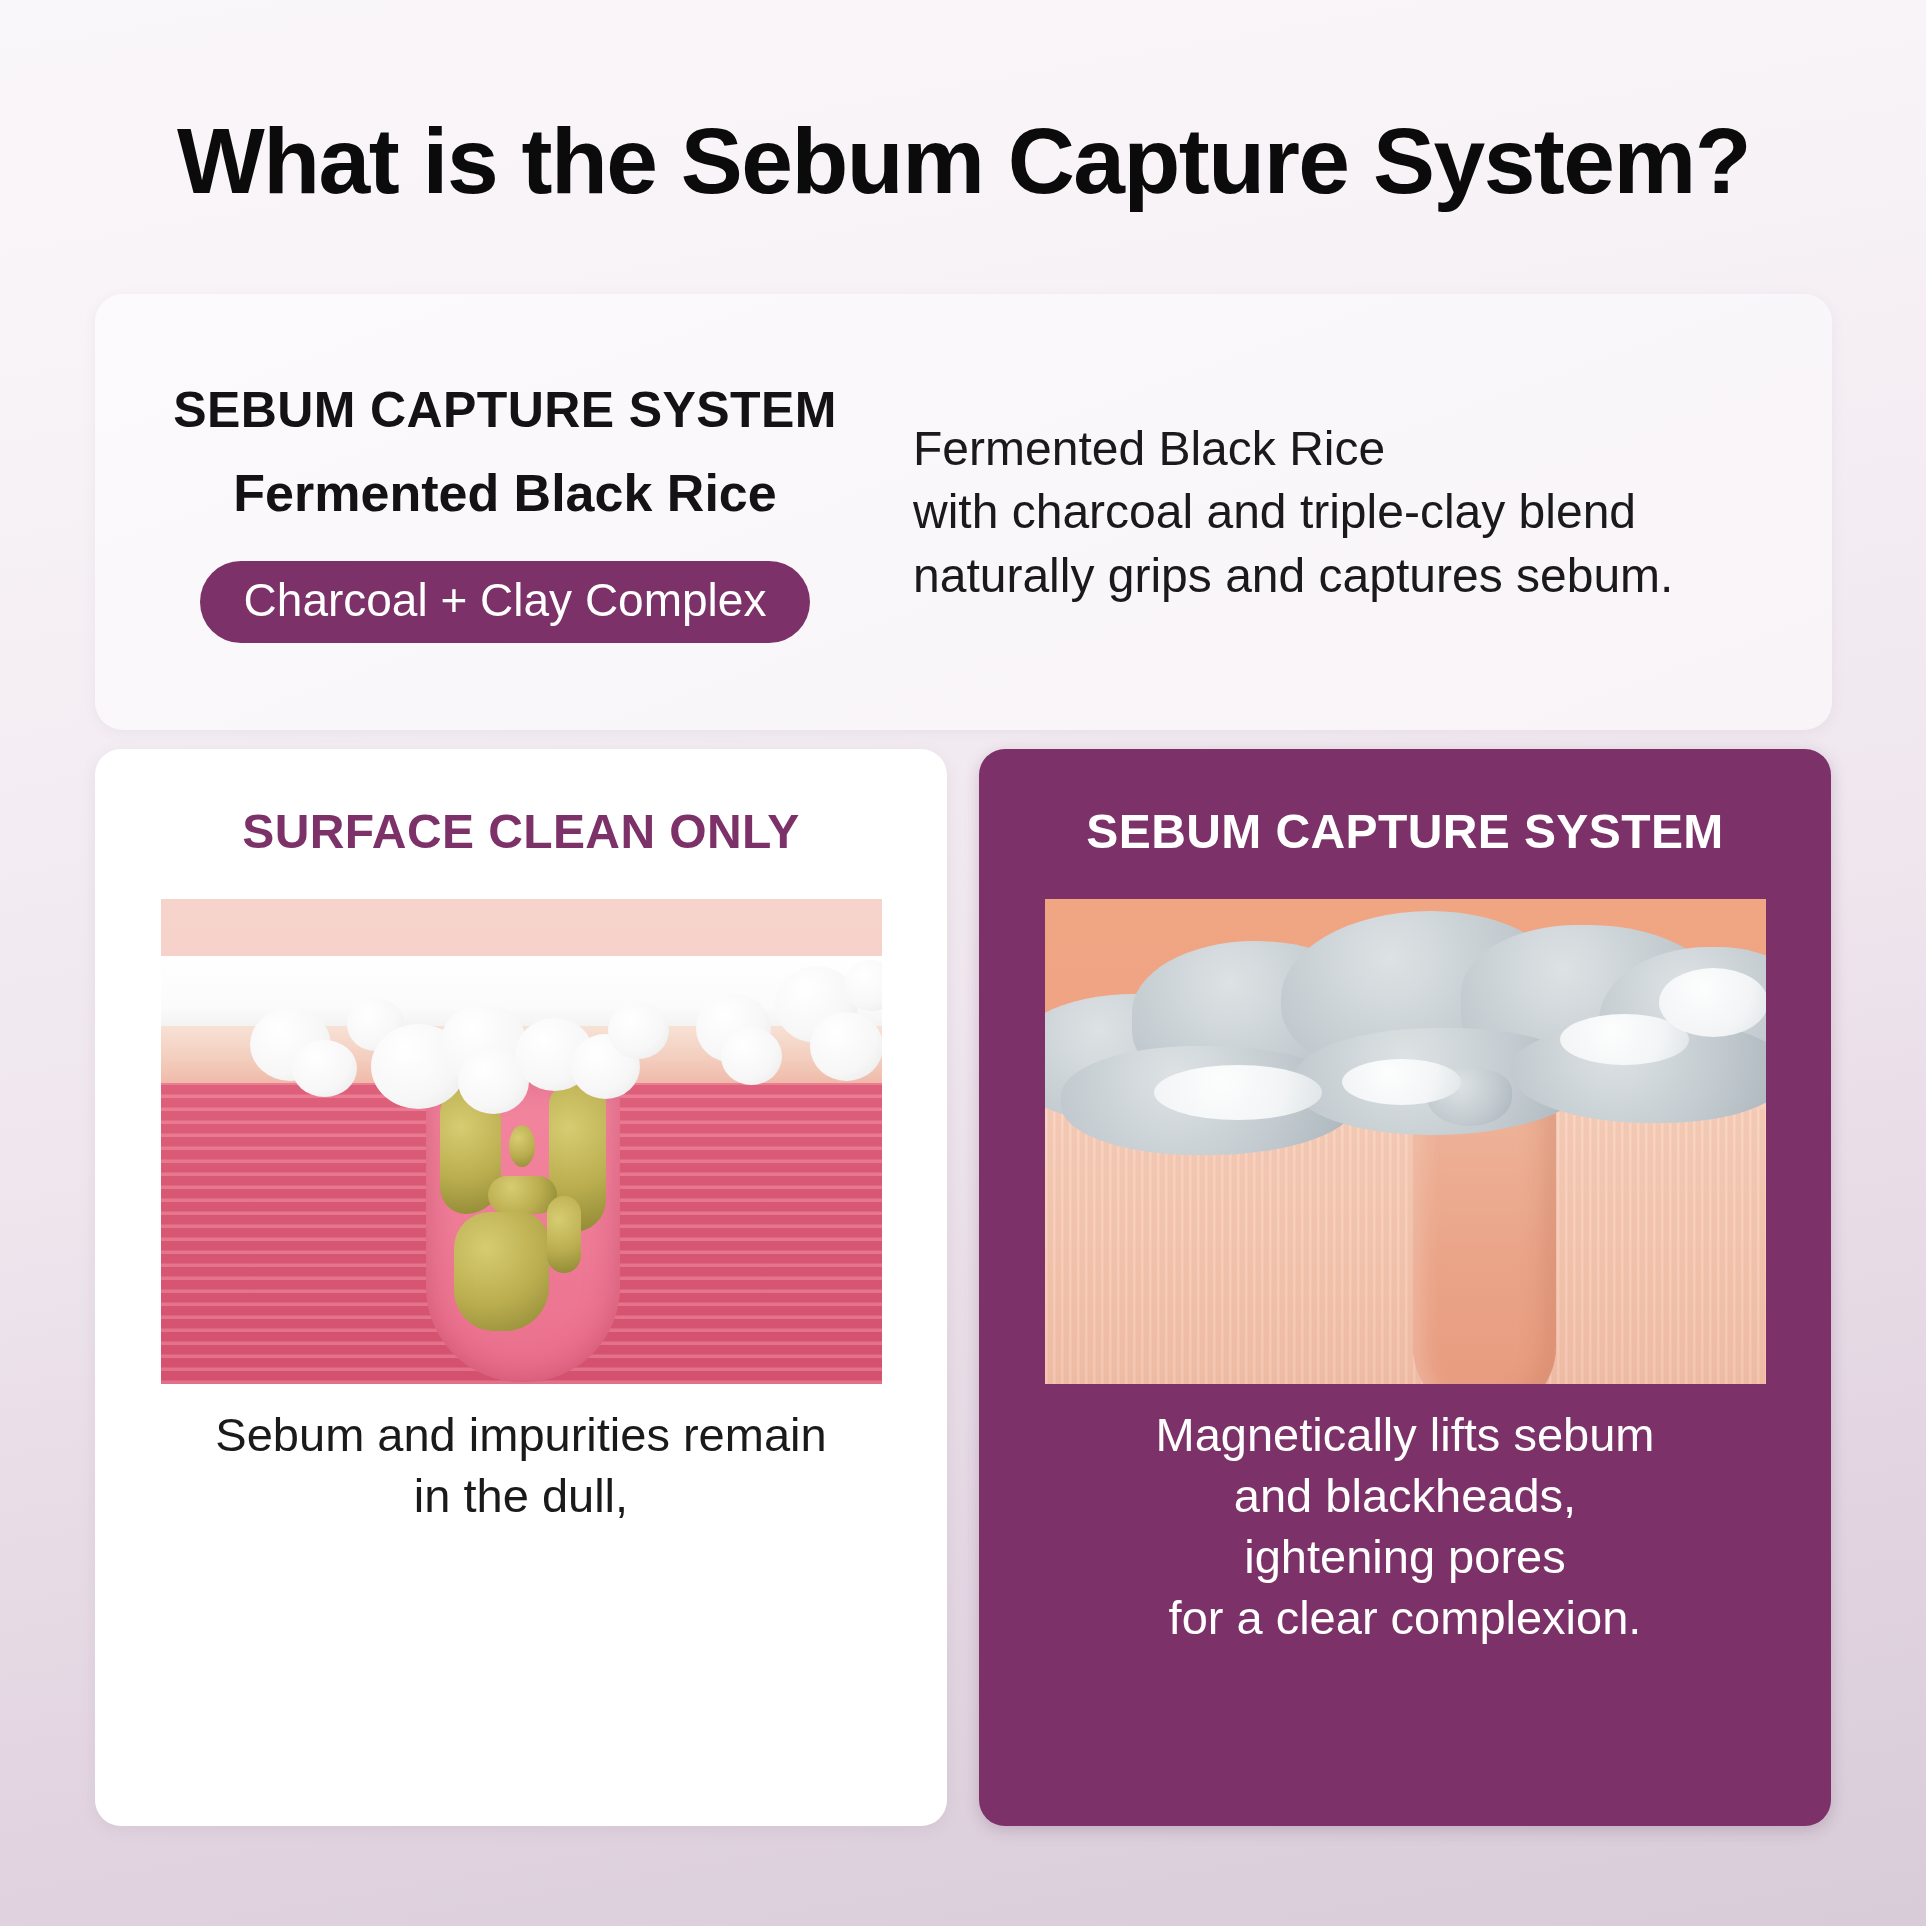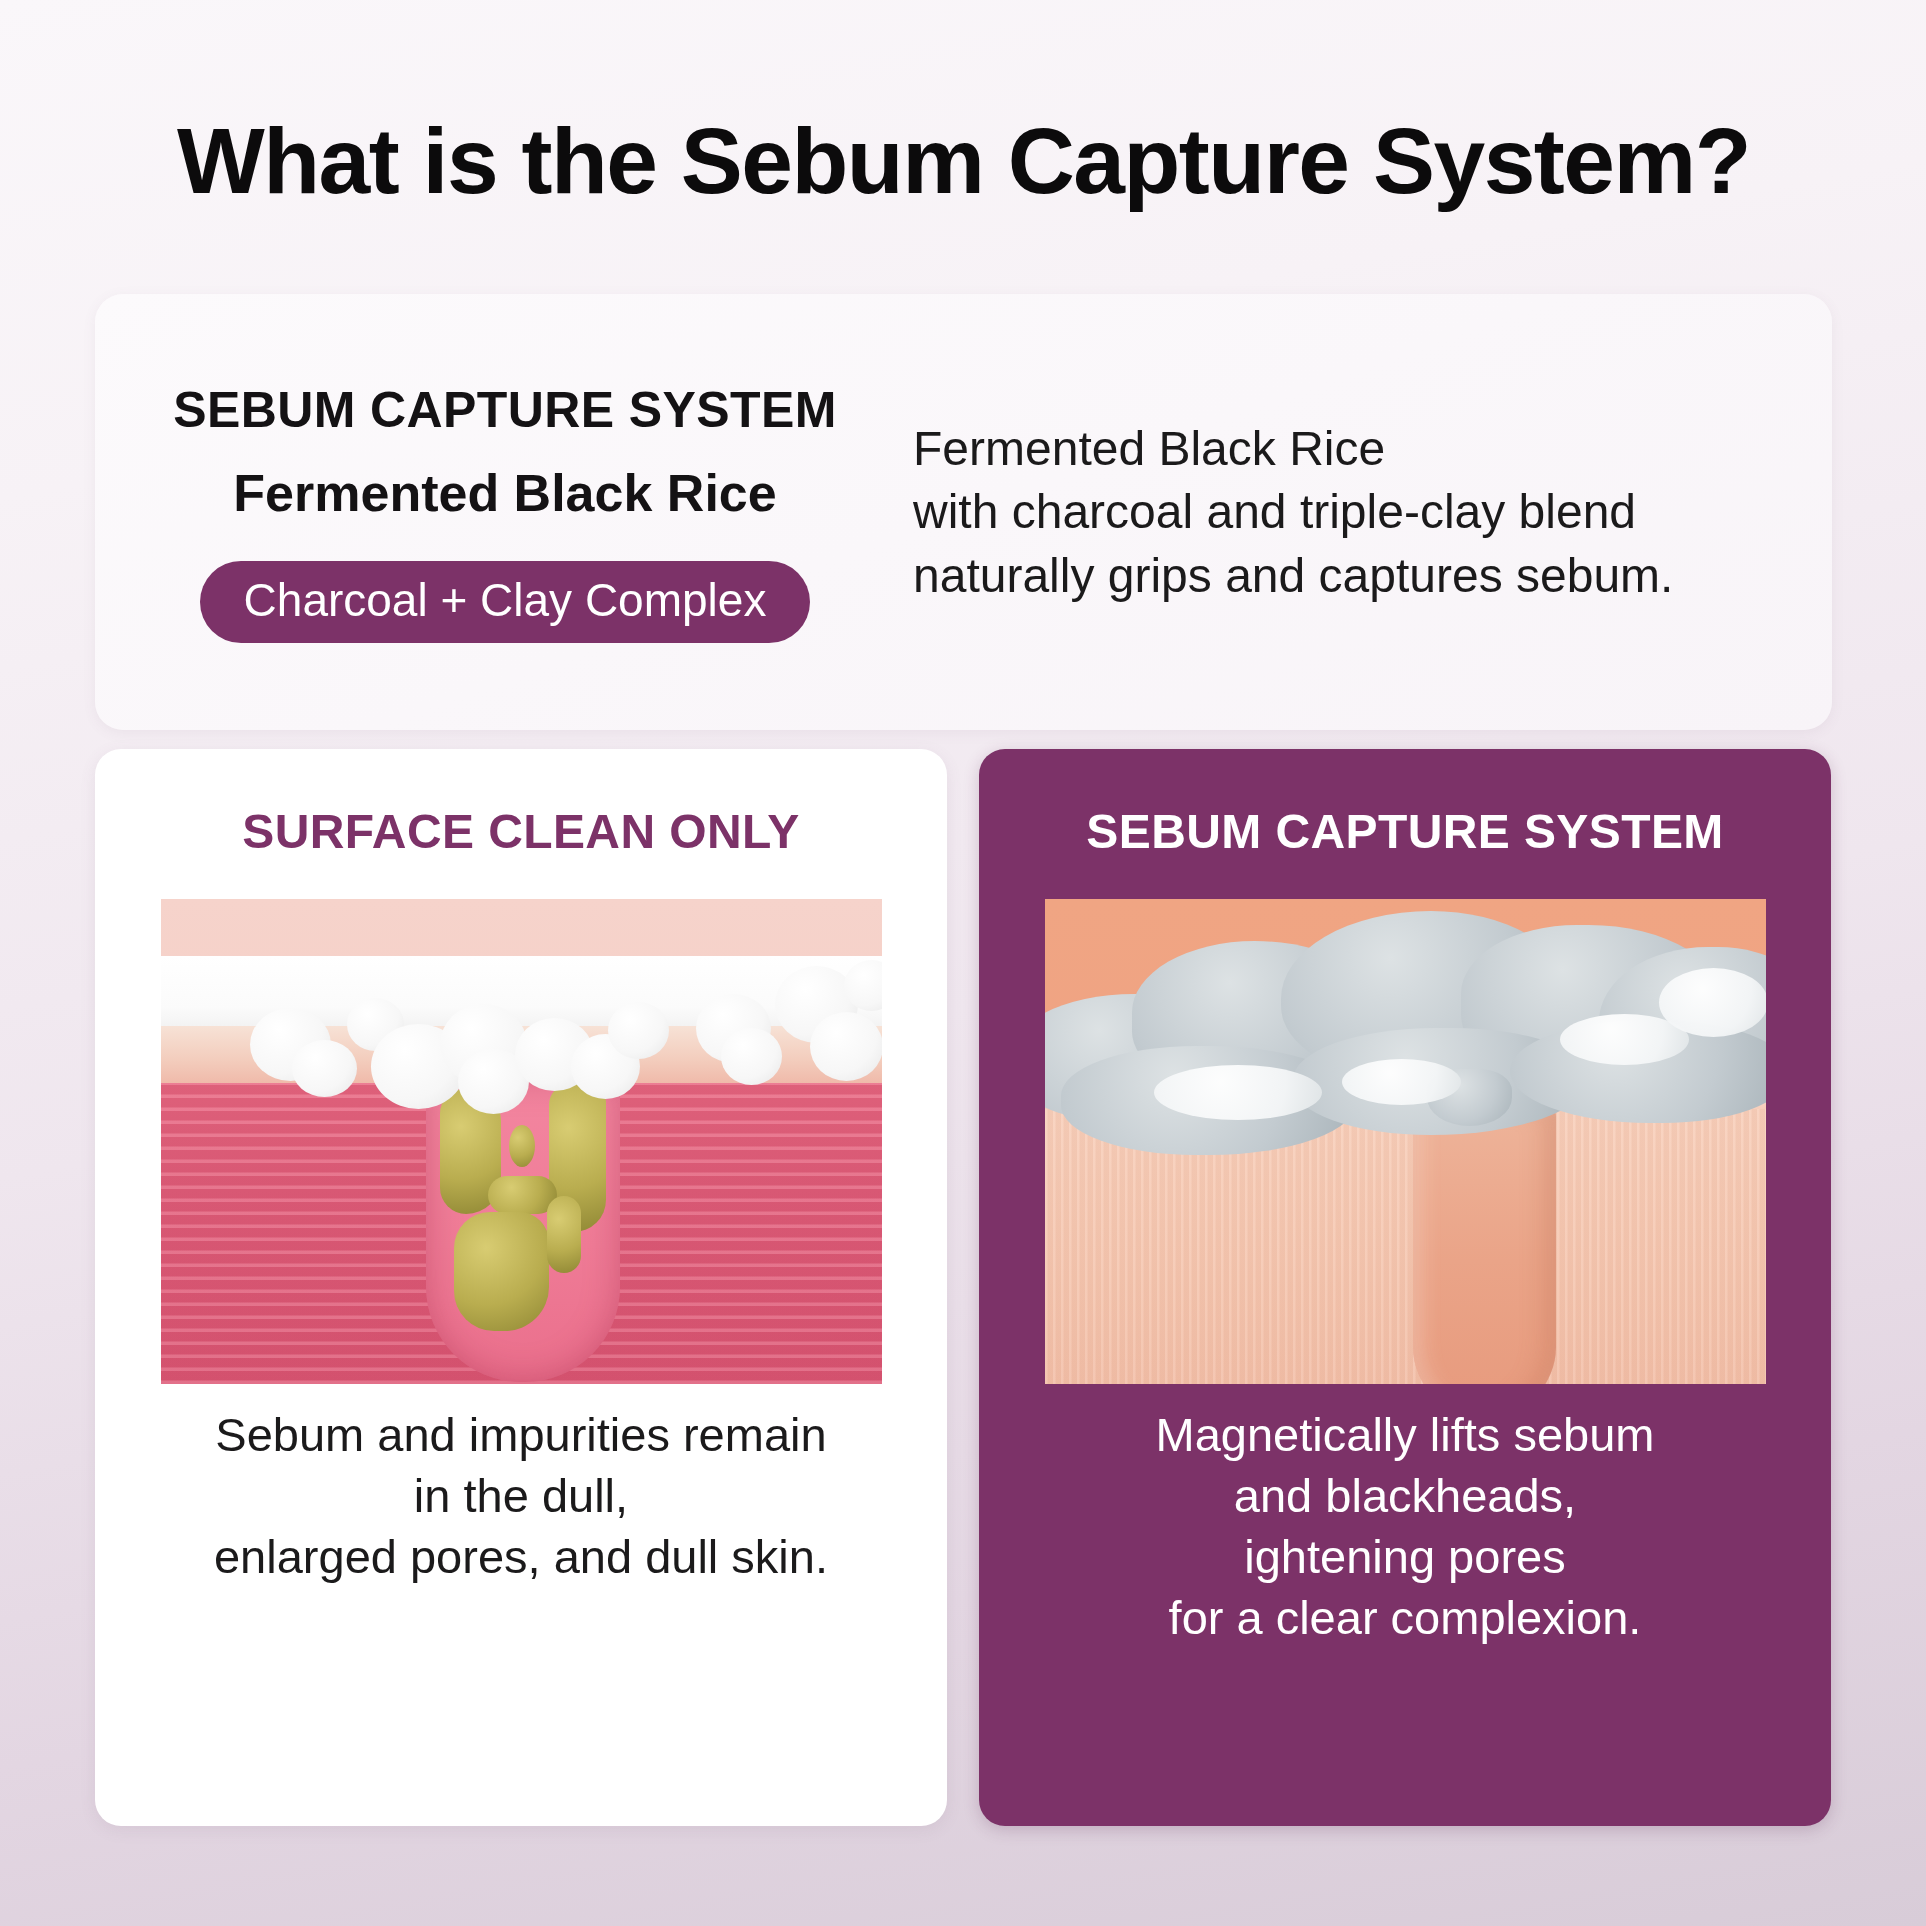--- a/index.html
+++ b/index.html
@@ -313,21 +313,20 @@
         <div class="illA-foamblob" style="left:535px;top:95px;width:75px;height:69px;"></div>
         <div class="illA-foamblob" style="left:560px;top:129px;width:61px;height:57px;"></div>
         <div class="illA-foamblob" style="left:614px;top:67px;width:83px;height:77px;"></div>
         <div class="illA-foamblob" style="left:649px;top:113px;width:73px;height:69px;"></div>
         <div class="illA-foamblob" style="left:683px;top:61px;width:55px;height:51px;"></div>
       </div>
 
       <div class="caption">
         <div>Sebum and impurities remain</div>
         <div>in the dull,</div>
-        <div>enlarged pores, and dull skin.</div>
       </div>
     </div>
 
     <div class="compare-card card-after">
       <div class="compare-heading">SEBUM CAPTURE SYSTEM</div>
 
       <div class="illus">
         <div class="illB-bg"></div>
         <div class="illB-block"></div>
         <div class="illB-topface"></div>

